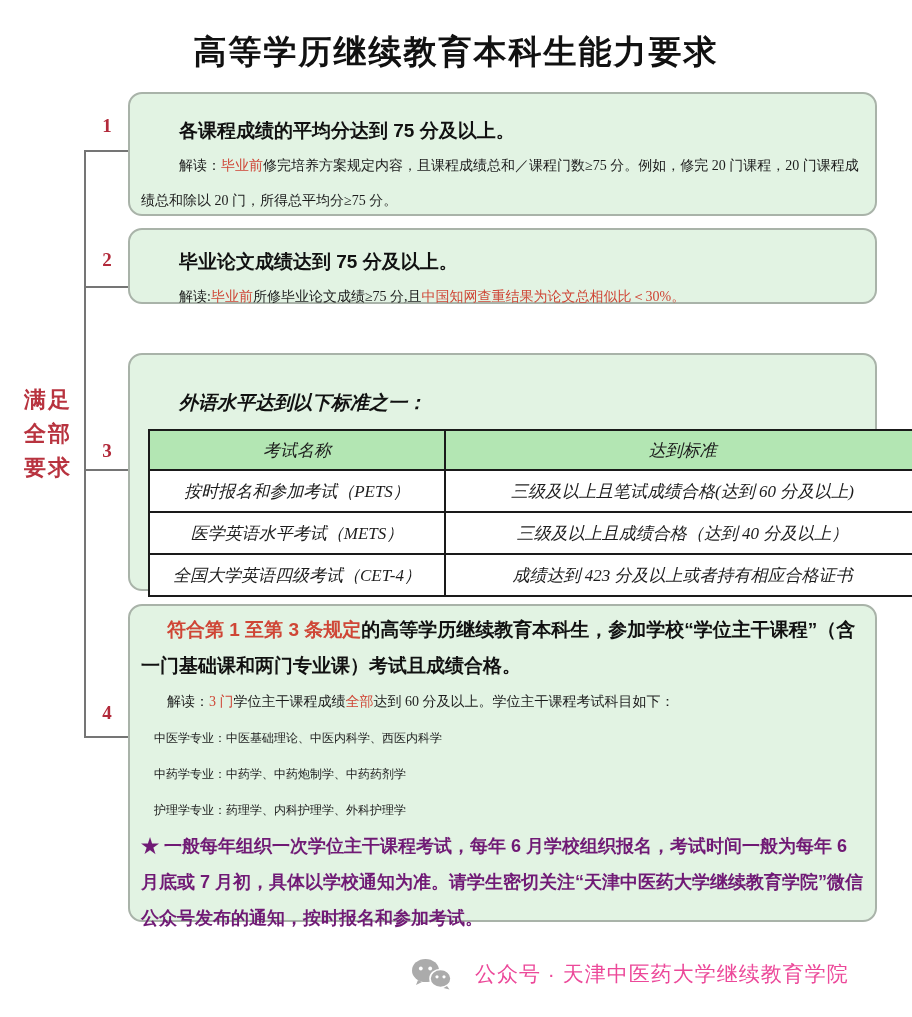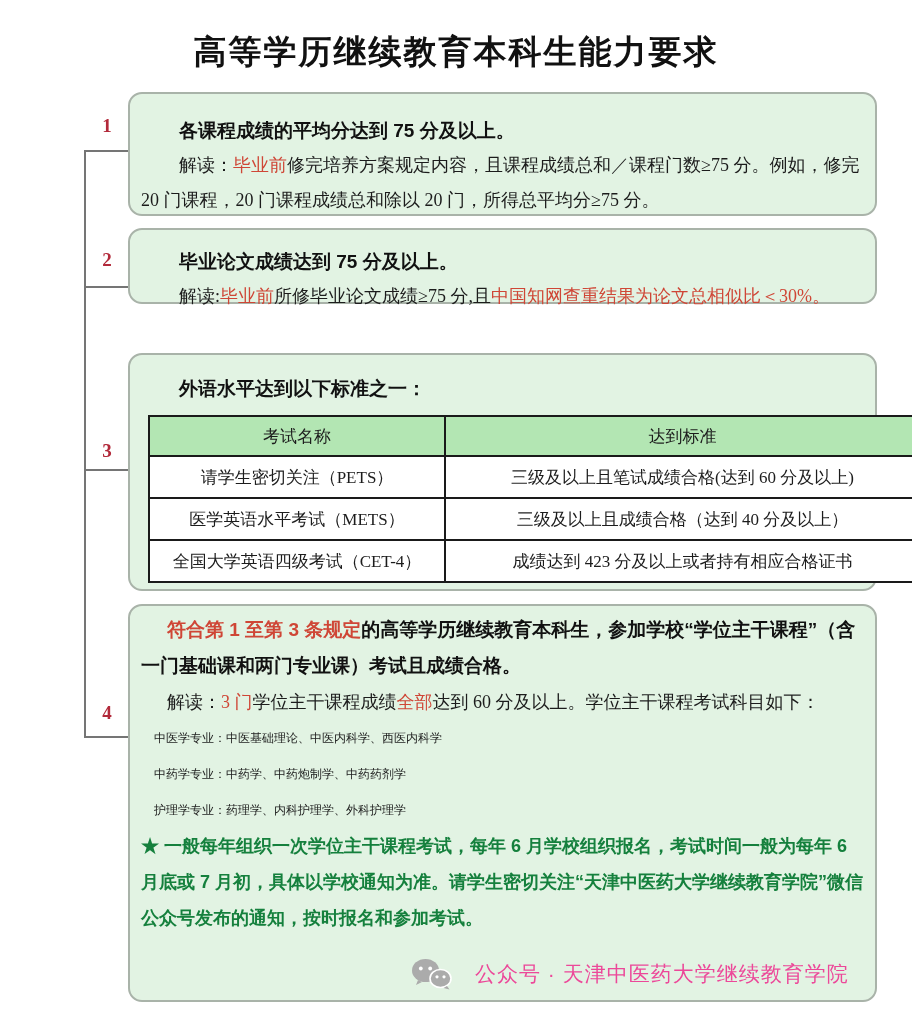--- a/index.html
+++ b/index.html
@@ -49,47 +49,47 @@
   .box{
     position:absolute;left:128px;width:749px;
     box-sizing:border-box;
     background:#e2f3e3;
     border:2px solid #a9b3a9;
     border-radius:14px;
     padding:0 11px;
   }
   .box-1{top:92px;height:124px;padding-top:20px;}
   .box-2{top:228px;height:76px;padding-top:15px;}
-  .box-3{top:353px;height:238px;padding-top:17px;}
-  .box-4{top:604px;height:398px;padding-top:6px;}
+  .box-3{top:353px;height:238px;padding-top:31px;font-style:italic;}
+  .box-4{top:604px;height:318px;padding-top:6px;}
   .box p{margin:0;}
   .heading{
     font-family:"Liberation Sans", sans-serif;
     font-size:19px;font-weight:bold;line-height:34px;color:#111;
     padding-left:38px;
   }
   .body-text{
-    font-size:18px;line-height:35px;color:#1c1c1c;
+    font-size:14px;line-height:35px;color:#1c1c1c;
     text-indent:38px;
   }
   .red{color:#cf4636;}
   .heading-mixed{
     font-family:"Liberation Sans", sans-serif;
     font-size:19px;font-weight:bold;line-height:36px;color:#111;
     text-indent:26px;
   }
   .box-4 .body-text{text-indent:26px;line-height:36px;}
   .major-line{
     font-size:12px;line-height:36px;color:#1c1c1c;
     padding-left:13px;
   }
   .note{
     font-family:"Liberation Sans", sans-serif;
     font-size:18px;font-weight:bold;line-height:36px;
-    color:#15803d;text-indent:0;
+    color:#701a75;text-indent:0;
   }
   
   .std-table{
     border-collapse:collapse;
     margin:9px 8px 0 7px;
     width:773px;
     table-layout:fixed;
     font-size:17px;color:#1c1c1c;
     background:#ffffff;
   }
@@ -113,20 +113,25 @@
     font-family:"Liberation Sans", sans-serif;
   }
 </style>
 </head>
 <body>
 
 <div class="page">
 
   <h1 class="title">高等学历继续教育本科生能力要求</h1>
 
+  <div class="rail-label">
+    <div>满足</div>
+    <div>全部</div>
+    <div>要求</div>
+  </div>
 
   <div class="line v-line"></div>
   <div class="line h-line h-line-1"></div>
   <div class="line h-line h-line-2"></div>
   <div class="line h-line h-line-3"></div>
   <div class="line h-line h-line-4"></div>
 
   <div class="step step-1">1</div>
   <div class="step step-2">2</div>
   <div class="step step-3">3</div>
@@ -150,21 +155,21 @@
           <col>
         </colgroup>
       <thead>
         <tr>
           <th>考试名称</th>
           <th>达到标准</th>
         </tr>
       </thead>
       <tbody>
         <tr>
-          <td>请学生密切关注（PETS）</td>
+          <td>按时报名和参加考试（PETS）</td>
           <td>三级及以上且笔试成绩合格(达到 60 分及以上)</td>
         </tr>
         <tr>
           <td>医学英语水平考试（METS）</td>
           <td>三级及以上且成绩合格（达到 40 分及以上）</td>
         </tr>
         <tr>
           <td>全国大学英语四级考试（CET-4）</td>
           <td>成绩达到 423 分及以上或者持有相应合格证书</td>
         </tr>

